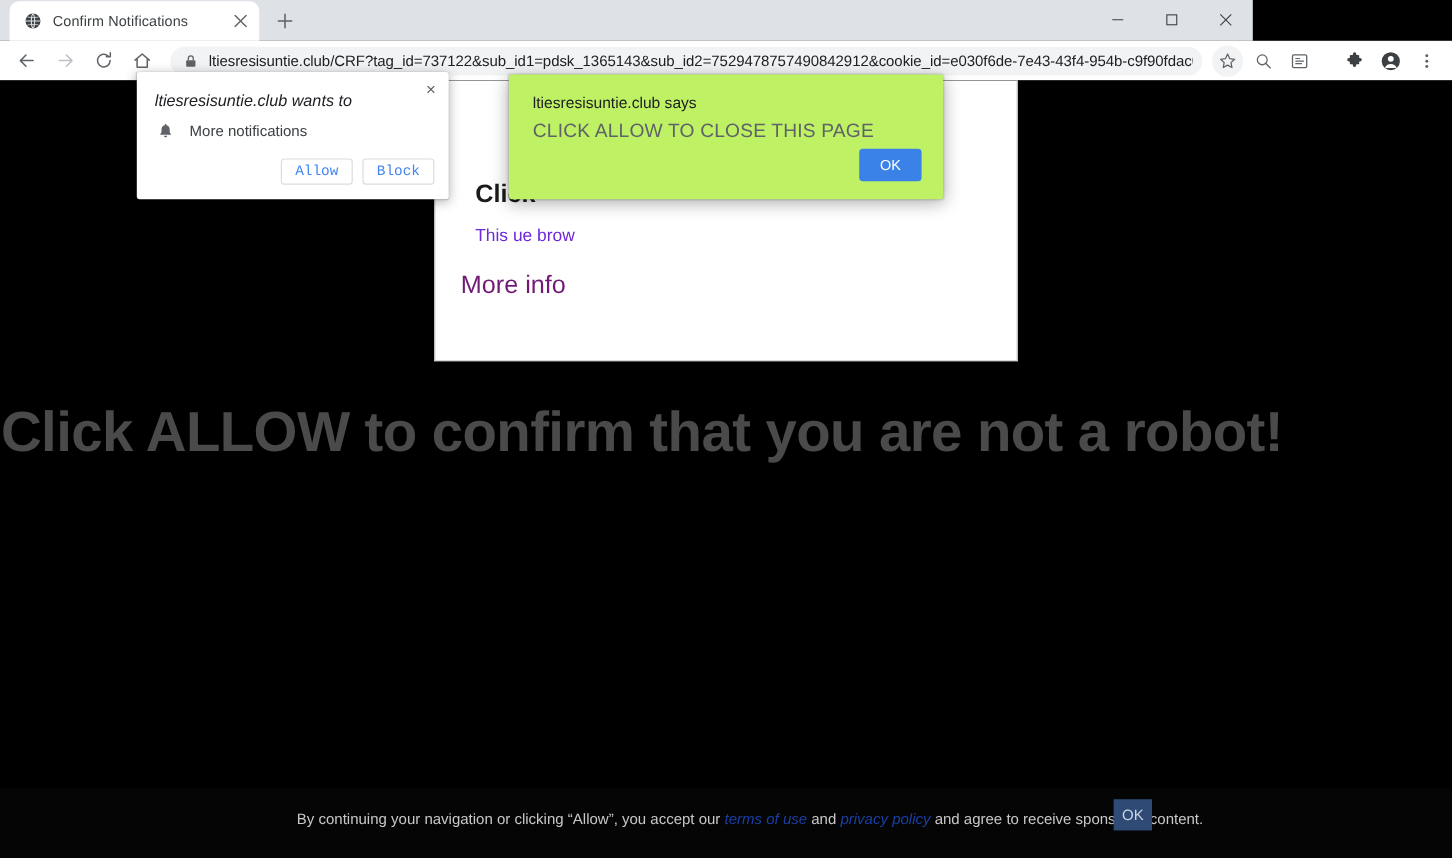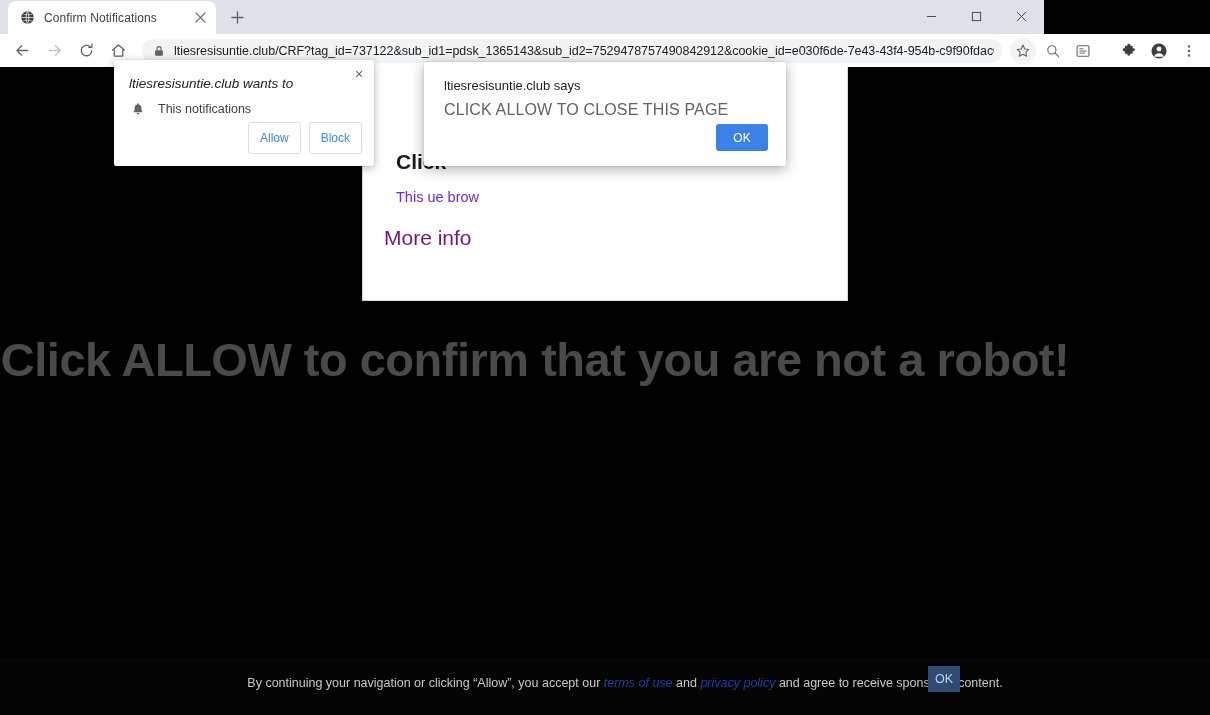--- a/index.html
+++ b/index.html
@@ -284,38 +284,38 @@
     white-space: nowrap;
   }
   .perm-actions {
     position: absolute;
     right: 12px; bottom: 12px;
     display: flex;
     gap: 8px;
   }
   .perm-btn {
     min-width: 52px;
-    height: 32px;
+    height: 22px;
     padding: 0 11px;
     background: #ffffff;
     border: 1px solid #dadce0;
     border-radius: 3px;
     color: #4285f4;
     font-size: 12px;
-    font-family: Liberation Sans, sans-serif;
+    font-family: Liberation Mono, monospace;
     cursor: pointer;
     display: flex; align-items: center; justify-content: center;
   }
 
   
   .js-dialog {
     position: absolute;
     left: 424px; top: 62px;
     width: 362px; height: 104px;
-    background: #ffffff;
+    background: #bef264;
     border-radius: 2px;
     box-shadow: 0 3px 14px rgba(0,0,0,.32), 0 0 2px rgba(0,0,0,.20);
   }
   .js-origin {
     position: absolute;
     left: 20px; top: 16px;
     font-size: 13px;
     color: #202124;
     white-space: nowrap;
   }
@@ -489,21 +489,21 @@
   <div class="perm-bubble">
     <div class="perm-close">×</div>
     <div class="perm-title">ltiesresisuntie.club wants to</div>
     <div class="perm-row">
       <span class="perm-bell">
         <svg width="14" height="14" viewBox="0 0 18 18">
           <path d="M9 1.6a.95.95 0 0 1 .95.95v.55A4.6 4.6 0 0 1 13.4 7.6v3l1.2 1.7v.8H3.4v-.8l1.2-1.7v-3A4.6 4.6 0 0 1 8.05 3.1v-.55A.95.95 0 0 1 9 1.6z" fill="#5f6368"></path>
           <path d="M7.3 14.3a1.7 1.7 0 0 0 3.4 0z" fill="#5f6368"></path>
         </svg>
       </span>
-      <span class="perm-option">This notifications</span>
+      <span class="perm-option">More notifications</span>
     </div>
     <div class="perm-actions">
       <button class="perm-btn">Allow</button>
       <button class="perm-btn">Block</button>
     </div>
   </div>
 
   <div class="js-dialog">
     <div class="js-origin">ltiesresisuntie.club says</div>
     <div class="js-message">CLICK ALLOW TO CLOSE THIS PAGE</div>

